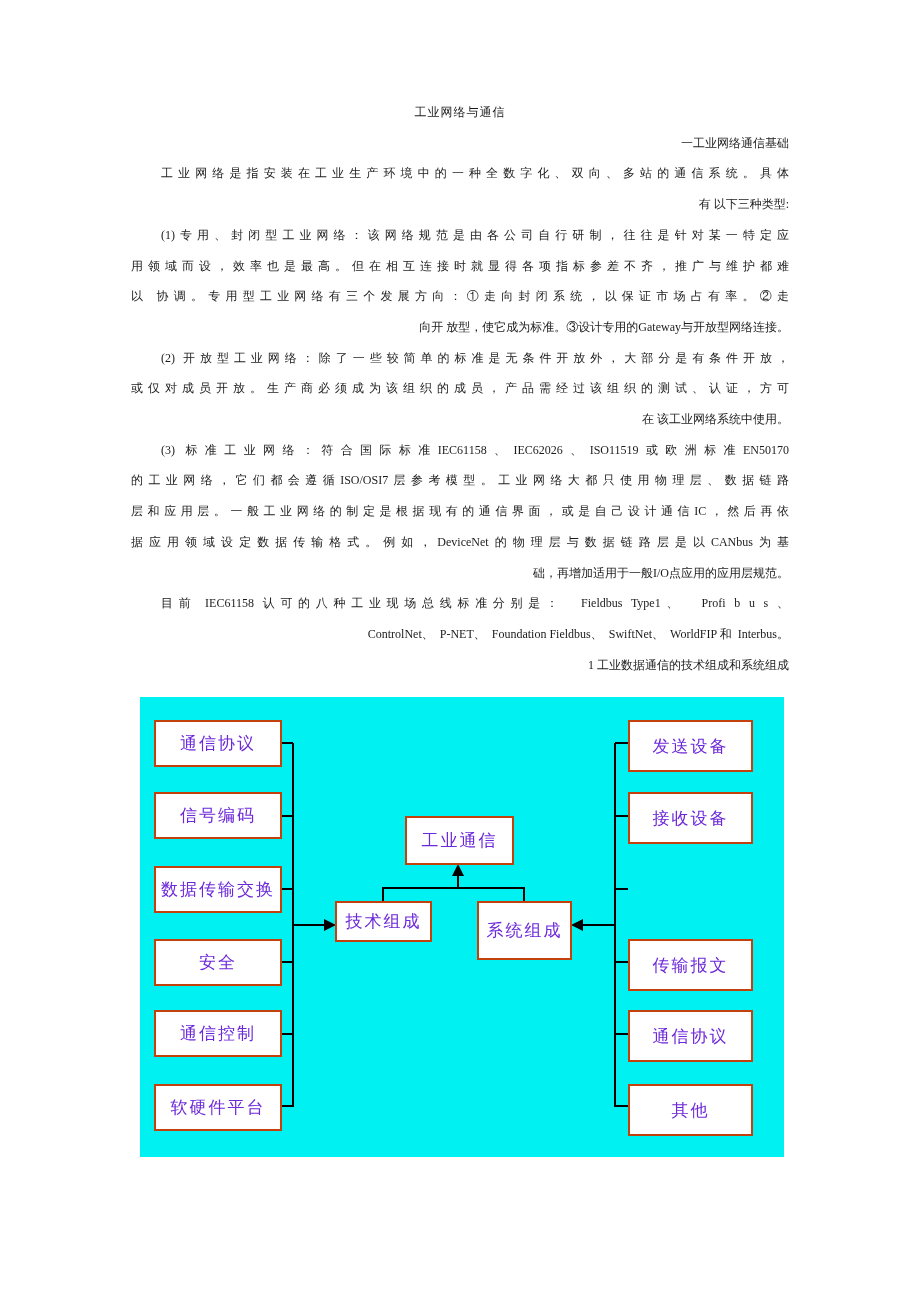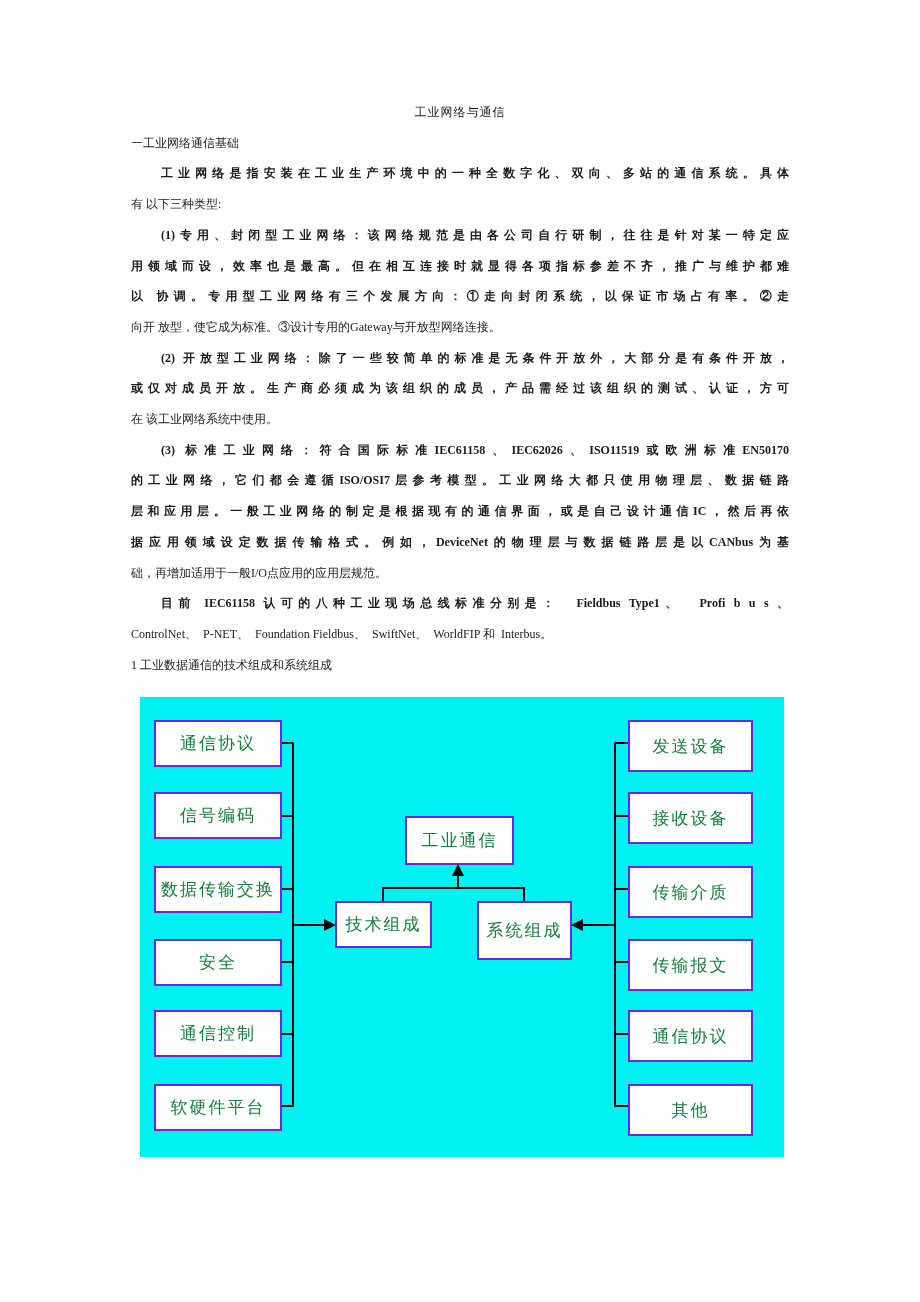--- a/index.html
+++ b/index.html
@@ -1,33 +1,33 @@
 <!DOCTYPE html>
 <html><head>
 <meta charset="utf-8">
 <style>
   html,body{margin:0;padding:0;background:#ffffff;}
   .page{position:relative;width:920px;height:1302px;background:#ffffff;overflow:hidden;
         font-family:"Liberation Serif","DejaVu Serif",serif;color:#1b1b1b;}
   .doc{position:absolute;left:131px;top:97px;width:658px;font-size:12px;line-height:30.7px;}
-  .ln{white-space:pre-wrap;}
+  .ln{white-space:pre-wrap;text-align:right;}
   .title{text-align:center;letter-spacing:1px;}
-  .j{text-align:justify;text-align-last:justify;font-weight:bold;}
+  .j{text-align:justify;text-align-last:justify;}
   .ind{padding-left:30px;}
   
   .panel{position:absolute;left:140px;top:697px;width:644px;height:460px;background:#00f1f1;}
   .connectors{position:absolute;left:0;top:0;width:644px;height:460px;}
-  .dbox{position:absolute;box-sizing:border-box;background:#ffffff;border:2px solid #6d28d9;
+  .dbox{position:absolute;box-sizing:border-box;background:#ffffff;border:2px solid #c2410c;
         display:flex;align-items:center;justify-content:center;
-        font-size:17px;letter-spacing:2px;color:#15803d;}
+        font-size:17px;letter-spacing:2px;color:#6d28d9;}
   .dbox.colL{left:14px;width:128px;height:47px;}
   .dbox.colR{left:488px;width:125px;height:52px;}
   .t0{top:23px}.t1{top:95px}.t2{top:169px}.t3{top:242px}.t4{top:313px}.t5{top:387px}
   .node-root{left:265px;top:119px;width:109px;height:49px;}
-  .node-tech{left:195px;top:204px;width:97px;height:47px;}
+  .node-tech{left:195px;top:204px;width:97px;height:41px;}
   .node-sys{left:337px;top:204px;width:95px;height:59px;}
 </style>
 </head>
 <body>
 
 <div class="page">
 
   <div class="doc">
     <div class="ln title">工业网络与通信</div>
     <div class="ln">一工业网络通信基础</div>
@@ -87,21 +87,20 @@
 
     <div class="dbox colL t0">通信协议</div>
     <div class="dbox colL t1">信号编码</div>
     <div class="dbox colL t2">数据传输交换</div>
     <div class="dbox colL t3">安全</div>
     <div class="dbox colL t4">通信控制</div>
     <div class="dbox colL t5">软硬件平台</div>
 
     <div class="dbox colR t0">发送设备</div>
     <div class="dbox colR t1">接收设备</div>
-    <div class="dbox colR t2">传输介质</div>
     <div class="dbox colR t3">传输报文</div>
     <div class="dbox colR t4">通信协议</div>
     <div class="dbox colR t5">其他</div>
 
     <div class="dbox node-root">工业通信</div>
     <div class="dbox node-tech">技术组成</div>
     <div class="dbox node-sys">系统组成</div>
   </div>
 
 </div>

